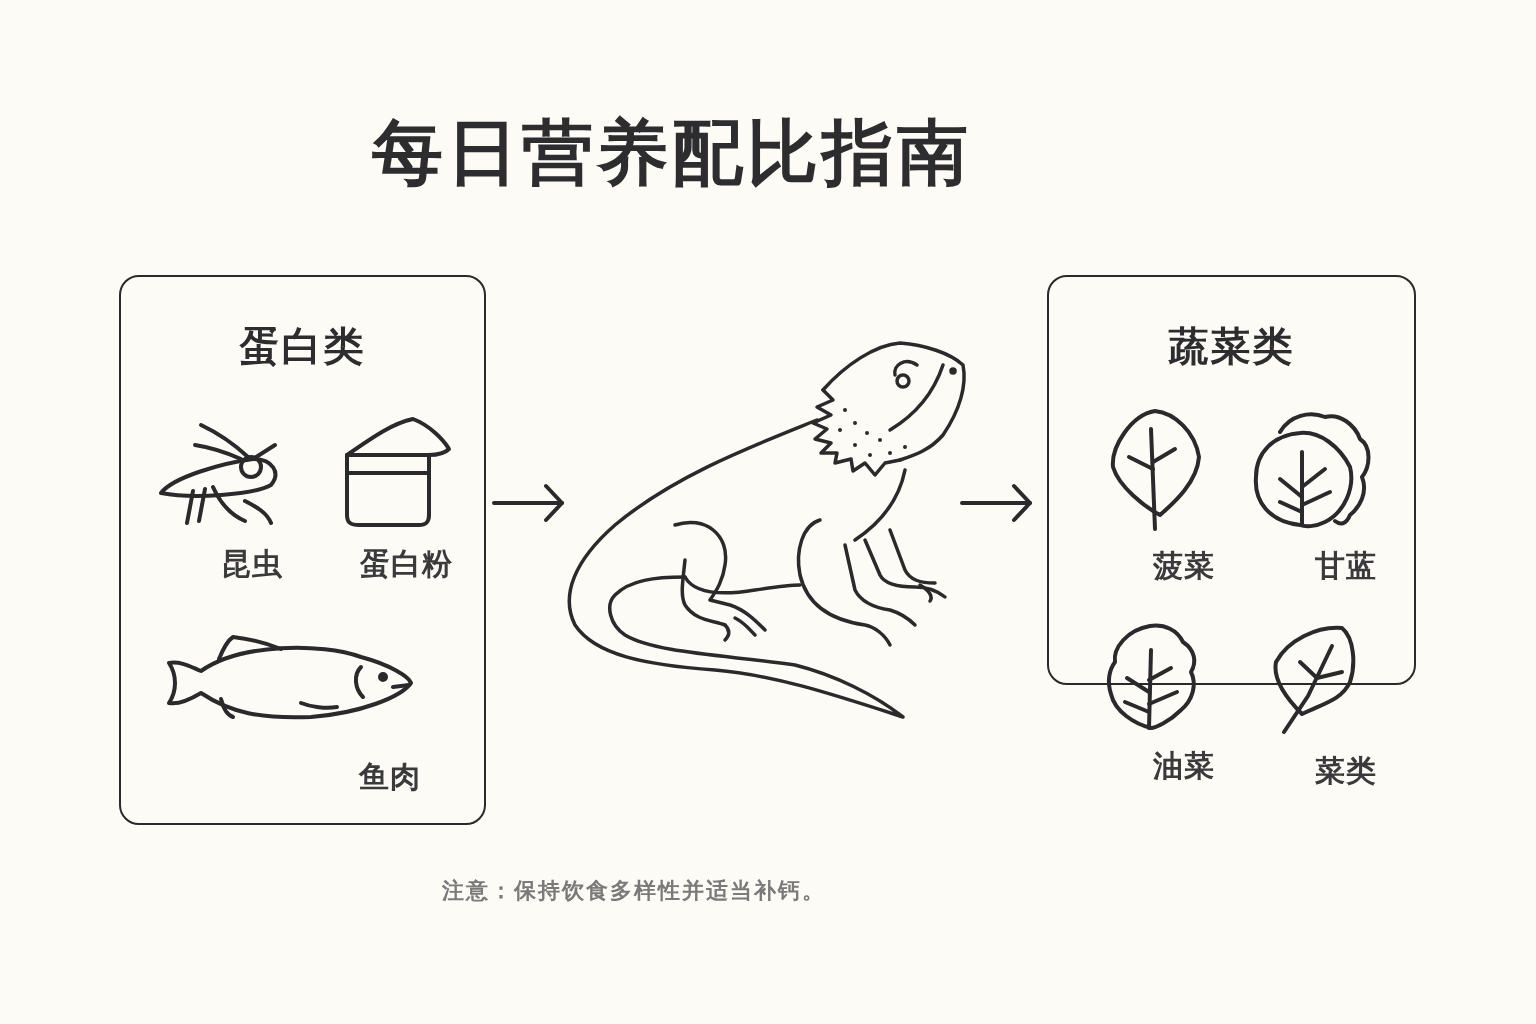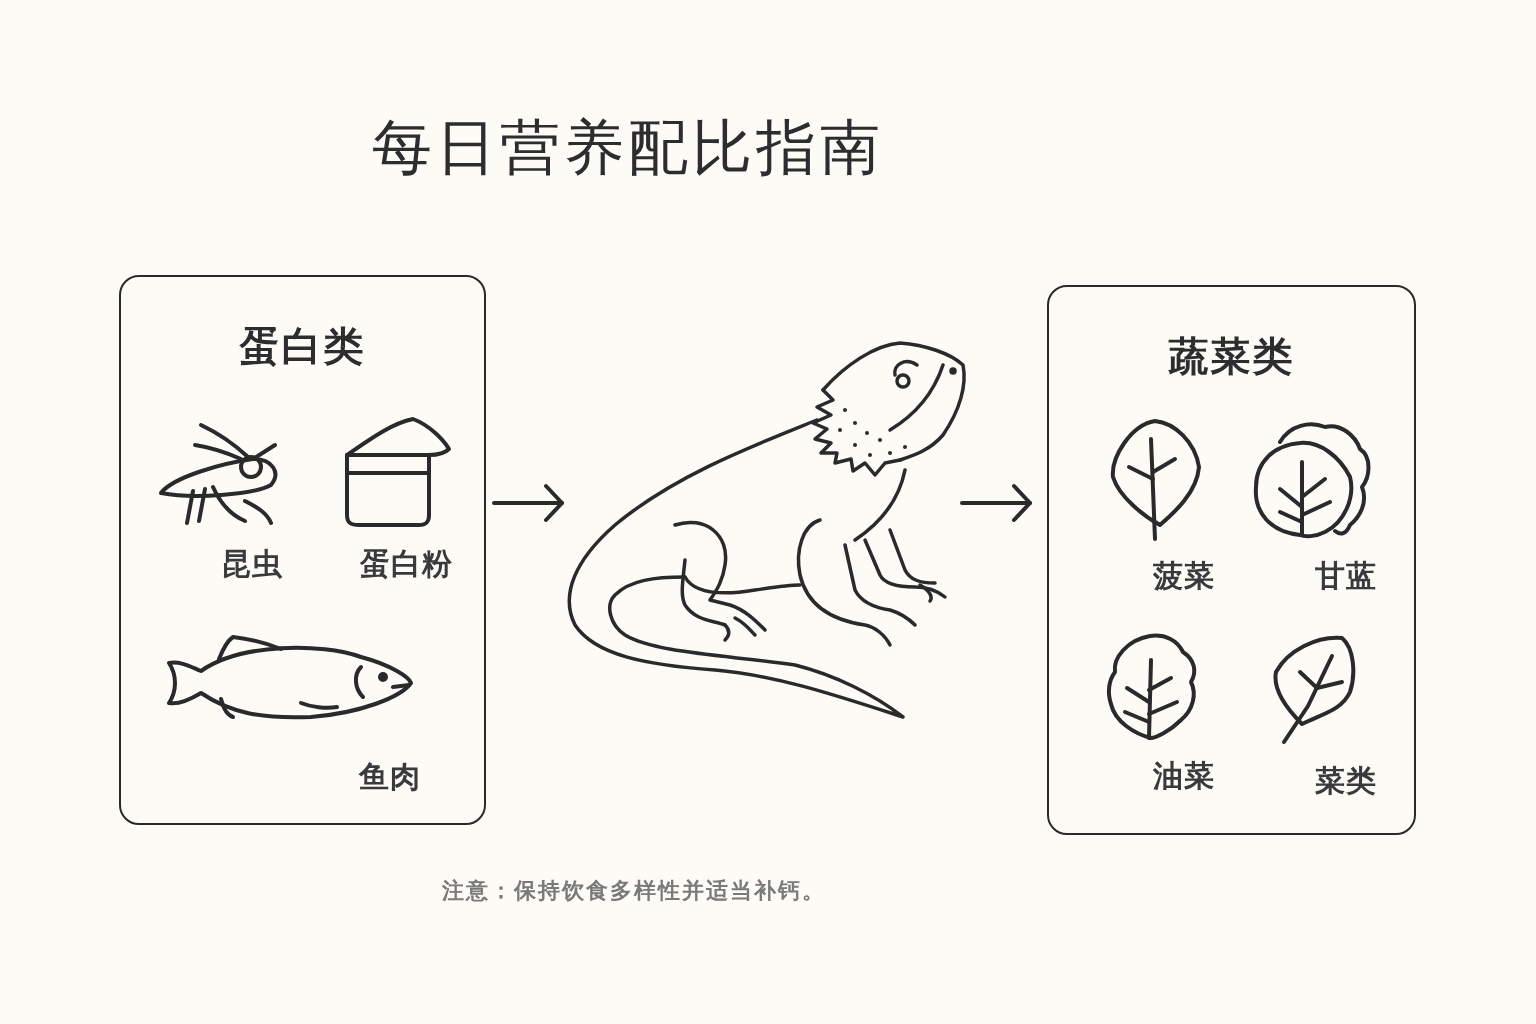--- a/index.html
+++ b/index.html
@@ -5,32 +5,32 @@
   html, body { margin: 0; padding: 0; }
   body {
     width: 1536px; height: 1024px;
     background: #fdfbf5;
     position: relative;
     overflow: hidden;
     font-family: "DejaVu Sans", "Liberation Sans", sans-serif;
     color: #2b2b2d;
   }
   .title {
-    position: absolute; left: 372px; top: 92px; width: 720px;
-    font-size: 60px; font-weight: 400; letter-spacing: 4px;
+    position: absolute; left: 372px; top: 98px; width: 720px;
+    font-size: 71px; font-weight: 700; letter-spacing: 4px;
     color: #2d2d30; white-space: nowrap; line-height: 110px;
   }
   .panel {
     position: absolute;
     border: 2.5px solid #2a2a2c; border-radius: 20px;
     background: #fdfbf5;
     box-sizing: border-box;
   }
   .panel.left { left: 119px; top: 275px; width: 367px; height: 550px; }
-  .panel.right { left: 1047px; top: 285px; width: 369px; height: 550px; }
+  .panel.right { left: 1047px; top: 275px; width: 369px; height: 410px; }
   .panel-title {
     position: absolute; left: 0; right: 0; top: 42px; text-align: center;
     font-size: 40px; font-weight: 700; letter-spacing: 2px; color: #2d2d30;
   }
   .item { position: absolute; text-align: right; }
   .item svg { display: block; margin: 0 auto; }
   .item-label {
     display: block; margin-top: 14px; font-size: 30px; font-weight: 700;
     color: #3a3a3c; letter-spacing: 1px; white-space: nowrap;
   }

